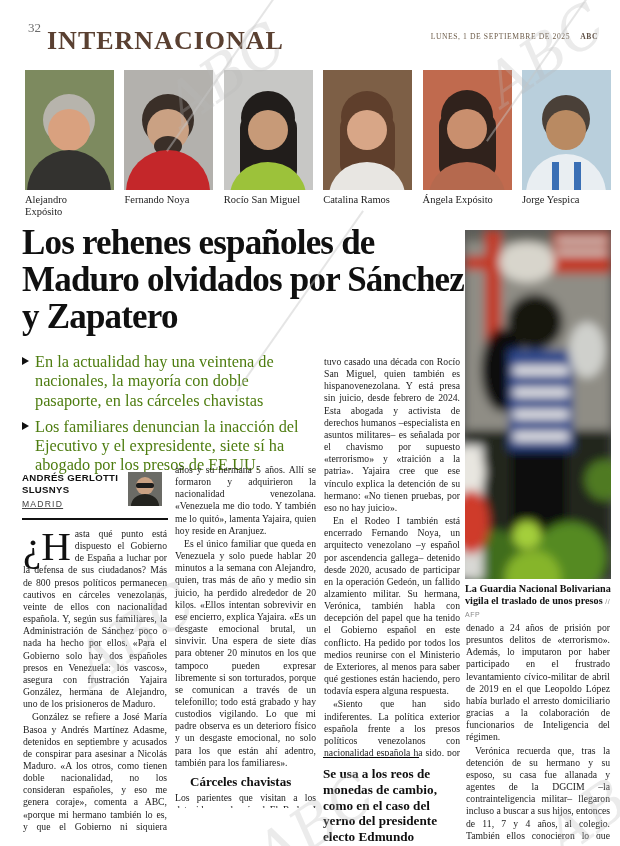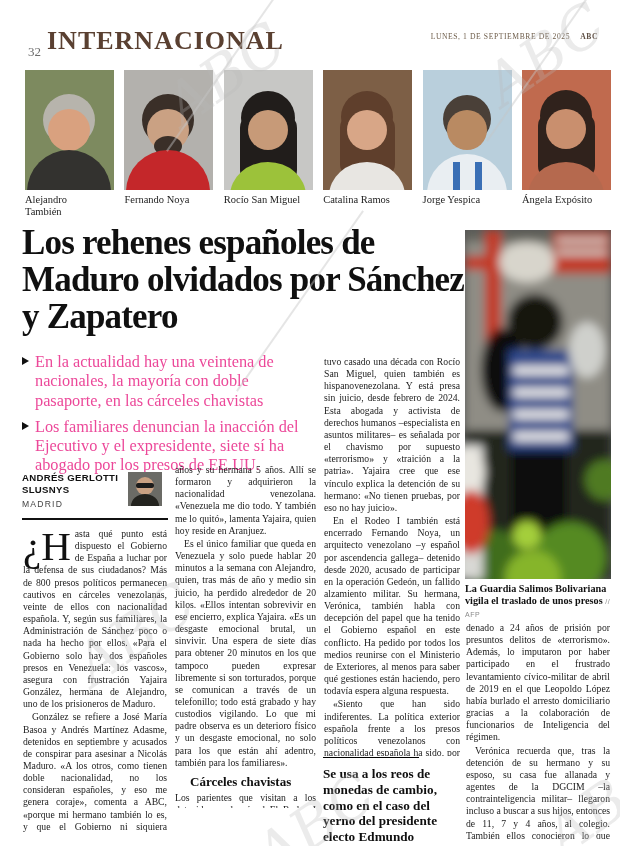--- a/index.html
+++ b/index.html
@@ -1,20 +1,20 @@
 <!DOCTYPE html>
 <html lang="es"><head>
 <meta charset="utf-8">
 <style>
   html,body{margin:0;padding:0;}
   body{width:620px;height:846px;background:#f4f3f1;font-family:"Liberation Serif","DejaVu Serif",serif;}
   #page{position:relative;width:620px;height:846px;background:#ffffff;overflow:hidden;color:#1a1a1a;}
 
   
-  .pagenum{position:absolute;left:28px;top:44px;font-size:13px;color:#6b6b6b;text-align:right;}
+  .pagenum{position:absolute;left:28px;top:20px;font-size:13px;color:#6b6b6b;text-align:right;}
   .section-title{position:absolute;left:47px;top:26px;font-size:26px;font-weight:600;letter-spacing:1px;color:#5a4031;}
   .dateline{position:absolute;right:22px;top:32px;font-size:7.6px;letter-spacing:.6px;color:#6d5c49;}
   .dateline .brand{margin-left:10px;font-weight:700;color:#5f5044;}
 
   
   .wm{position:absolute;font-size:58px;font-style:italic;color:#b9b9b9;opacity:.28;transform:rotate(-35deg);pointer-events:none;z-index:6;font-family:"DejaVu Serif",serif;}
   .wline{position:absolute;width:220px;height:2px;background:#c6c6c6;opacity:.45;transform:rotate(-55deg);pointer-events:none;z-index:6;}
 
   
   .strip{position:absolute;left:25px;top:70px;width:586px;display:flex;justify-content:space-between;}
@@ -24,27 +24,27 @@
   .p1 .bg{fill:#7d8a5f}.p1 .hair{fill:#b7b4ac}.p1 .head{fill:#d9a17f}.p1 .body{fill:#33322f}
   .p2 .bg{fill:#b3b1ad}.p2 .hair{fill:#3a2f28}.p2 .head{fill:#caa183}.p2 .body{fill:#c4272a}
   .p3 .bg{fill:#c7c7c5}.p3 .hair{fill:#211d1b}.p3 .head{fill:#c79a78}.p3 .body{fill:#9cc23a}
   .p4 .bg{fill:#7d5f46}.p4 .hair{fill:#5f3f2c}.p4 .head{fill:#d8a687}.p4 .body{fill:#e8e6e2}
   .p5 .bg{fill:#c06a4e}.p5 .hair{fill:#30221c}.p5 .head{fill:#c98f6e}.p5 .body{fill:#b5694e}
   .p6 .bg{fill:#b9cfdc}.p6 .hair{fill:#4a4038}.p6 .head{fill:#b98a62}.p6 .body{fill:#e9eef2}
 
   
   .headline{position:absolute;left:22px;top:224px;width:445px;font-size:35px;line-height:37px;font-weight:700;letter-spacing:-.8px;color:#101010;}
   .bullets{position:absolute;left:22px;top:352px;width:288px;}
-  .bullet{position:relative;padding-left:13px;font-size:16.3px;line-height:19.3px;color:#ec4899;margin-bottom:7px;}
+  .bullet{position:relative;padding-left:13px;font-size:16.3px;line-height:19.3px;color:#4d7c0f;margin-bottom:7px;}
   .bullet .tri{position:absolute;left:0;top:5px;width:0;height:0;border-left:7px solid #111;border-top:4.5px solid transparent;border-bottom:4.5px solid transparent;}
 
   
   .byline{position:absolute;left:22px;top:472px;width:146px;font-family:"Liberation Sans","DejaVu Sans",sans-serif;}
   .byline .bname{font-size:9.6px;font-weight:700;line-height:11.5px;letter-spacing:.3px;color:#111;width:104px;}
-  .byline .bcity{font-size:8.6px;letter-spacing:1.2px;color:#444;margin-top:4px;}
+  .byline .bcity{font-size:8.6px;letter-spacing:1.2px;color:#444;margin-top:4px;text-decoration:underline;}
   .byline .bphoto{position:absolute;right:6px;top:0;}
   .byline .rule{margin-top:9px;height:2px;background:#111;width:146px;}
 
   
   .col{position:absolute;font-size:9.7px;line-height:12.15px;text-align:justify;color:#1b1b1b;}
   .col p{margin:1px;text-indent:9px;}
   .col p.cont{text-indent:0;}
   .c1{left:22px;top:527px;width:146px;height:306px;overflow:hidden;}
   .c2{left:174px;top:463px;width:143px;height:345px;overflow:hidden;}
   .c3{left:323px;top:355px;width:138px;height:401px;overflow:hidden;}
@@ -83,21 +83,21 @@
   </span>
 
   <div class="strip">
     <figure class="portrait p1" style="margin:0">
       <svg viewBox="0 0 89 120">
           <rect class="bg" width="89" height="120"></rect>
           <circle class="hair" cx="44" cy="50" r="26"></circle>
           <circle class="head" cx="44" cy="60" r="21"></circle>
           <ellipse class="body" cx="44" cy="122" rx="42" ry="42"></ellipse>
         </svg>
-      <figcaption class="pname">Alejandro También</figcaption>
+      <figcaption class="pname">Alejandro Expósito</figcaption>
     </figure>
     <figure class="portrait p2" style="margin:0">
       <svg viewBox="0 0 89 120">
           <rect class="bg" width="89" height="120"></rect>
           <circle class="hair" cx="44" cy="50" r="26"></circle>
           <circle class="head" cx="44" cy="60" r="21"></circle>
           <ellipse class="hair" cx="44" cy="76" rx="14" ry="10"></ellipse>
           <ellipse class="body" cx="44" cy="122" rx="42" ry="42"></ellipse>
         </svg>
       <figcaption class="pname">Fernando Noya</figcaption>
@@ -114,41 +114,41 @@
     </figure>
     <figure class="portrait p4" style="margin:0">
       <svg viewBox="0 0 89 120">
           <rect class="bg" width="89" height="120"></rect>
           <rect class="hair" x="17" y="44" width="55" height="64" rx="14"></rect>
           <circle class="hair" cx="44" cy="47" r="26"></circle>
           <circle class="head" cx="44" cy="60" r="20"></circle>
           <ellipse class="body" cx="44" cy="126" rx="38" ry="34"></ellipse>
         </svg>
       <figcaption class="pname">Catalina Ramos</figcaption>
+    </figure>
+    <figure class="portrait p5" style="margin:0">
+      <svg viewBox="0 0 89 120">
+          <rect class="bg" width="89" height="120"></rect>
+          <rect class="hair" x="16" y="42" width="57" height="68" rx="14"></rect>
+          <circle class="hair" cx="44" cy="46" r="26"></circle>
+          <circle class="head" cx="44" cy="59" r="20"></circle>
+          <ellipse class="body" cx="44" cy="126" rx="38" ry="34"></ellipse>
+        </svg>
+      <figcaption class="pname">Ángela Expósito</figcaption>
     </figure>
     <figure class="portrait p6" style="margin:0">
       <svg viewBox="0 0 89 120">
           <rect class="bg" width="89" height="120"></rect>
           <circle class="hair" cx="44" cy="49" r="24"></circle>
           <circle class="head" cx="44" cy="60" r="20"></circle>
           <ellipse class="body" cx="44" cy="124" rx="40" ry="40"></ellipse>
           <rect x="30" y="92" width="7" height="28" fill="#3a6fb5"></rect>
           <rect x="52" y="92" width="7" height="28" fill="#3a6fb5"></rect>
         </svg>
       <figcaption class="pname">Jorge Yespica</figcaption>
-    </figure>
-    <figure class="portrait p5" style="margin:0">
-      <svg viewBox="0 0 89 120">
-          <rect class="bg" width="89" height="120"></rect>
-          <rect class="hair" x="16" y="42" width="57" height="68" rx="14"></rect>
-          <circle class="hair" cx="44" cy="46" r="26"></circle>
-          <circle class="head" cx="44" cy="59" r="20"></circle>
-          <ellipse class="body" cx="44" cy="126" rx="38" ry="34"></ellipse>
-        </svg>
-      <figcaption class="pname">Ángela Expósito</figcaption>
     </figure>
   </div>
 
   <h1 class="headline" style="margin:0">Los rehenes españoles de Maduro olvidados por Sánchez y Zapatero</h1>
 
   <div class="bullets">
     <div class="bullet"><span class="tri"></span><span>En la actualidad hay una veintena de nacionales, la mayoría con doble pasaporte, en las cárceles chavistas</span></div>
     <div class="bullet"><span class="tri"></span><span>Los familiares denuncian la inacción del Ejecutivo y el expresidente, siete sí ha abogado por los presos de EE.UU.</span></div>
   </div>
 
@@ -217,21 +217,21 @@
         <circle cx="105" cy="328" r="36" fill="#548a24"></circle>
         <circle cx="68" cy="348" r="28" fill="#86b52b"></circle>
         <circle cx="62" cy="305" r="14" fill="#a4cf3a"></circle>
         <rect x="-8" y="215" width="26" height="134" fill="#d8d8d4"></rect>
         <ellipse cx="4" cy="242" rx="16" ry="24" fill="#e8e6e0"></ellipse>
         <ellipse cx="6" cy="292" rx="18" ry="32" fill="#cf3a2a"></ellipse>
       </g>
     </svg>
   </div>
   <div class="caption">
-    <span>La Guardia Salimos Bolivariana vigila el traslado de unos presos</span>
+    <span>La Guardia Nacional Bolivariana vigila el traslado de unos presos</span>
     <span class="credit">// AFP</span>
   </div>
 
   <div class="col c4txt">
     <p class="cont">denado a 24 años de prisión por presuntos delitos de «terrorismo». Además, lo imputaron por haber participado en el frustrado levantamiento cívico-militar de abril de 2019 en el que Leopoldo López había burlado el arresto domiciliario gracias a la colaboración de funcionarios de Inteligencia del régimen.</p>
     <p>Verónica recuerda que, tras la detención de su hermano y su esposo, su casa fue allanada y agentes de la DGCIM –la contrainteligencia militar– llegaron incluso a buscar a sus hijos, entonces de 11, 7 y 4 años, al colegio. También ellos conocieron lo que significa ser perseguidos. Fue entonces cuando decidió emigrar a España. «Salimos sin nada y nos tocó empezar de cero», comenta. Y desde estas tierras, tan lejos de los suyos, reclama que «los gobiernos deben ser más firmes, dejar la tibieza y no apartar la mirada»</p>
   </div>
 
   <div class="pullquote">
     <div class="qrule"></div>

